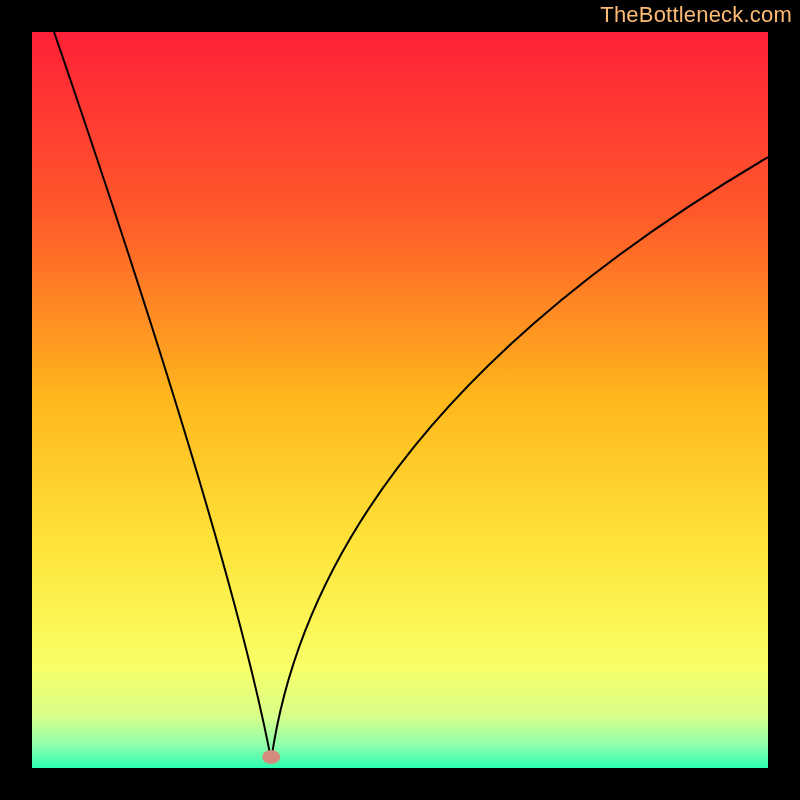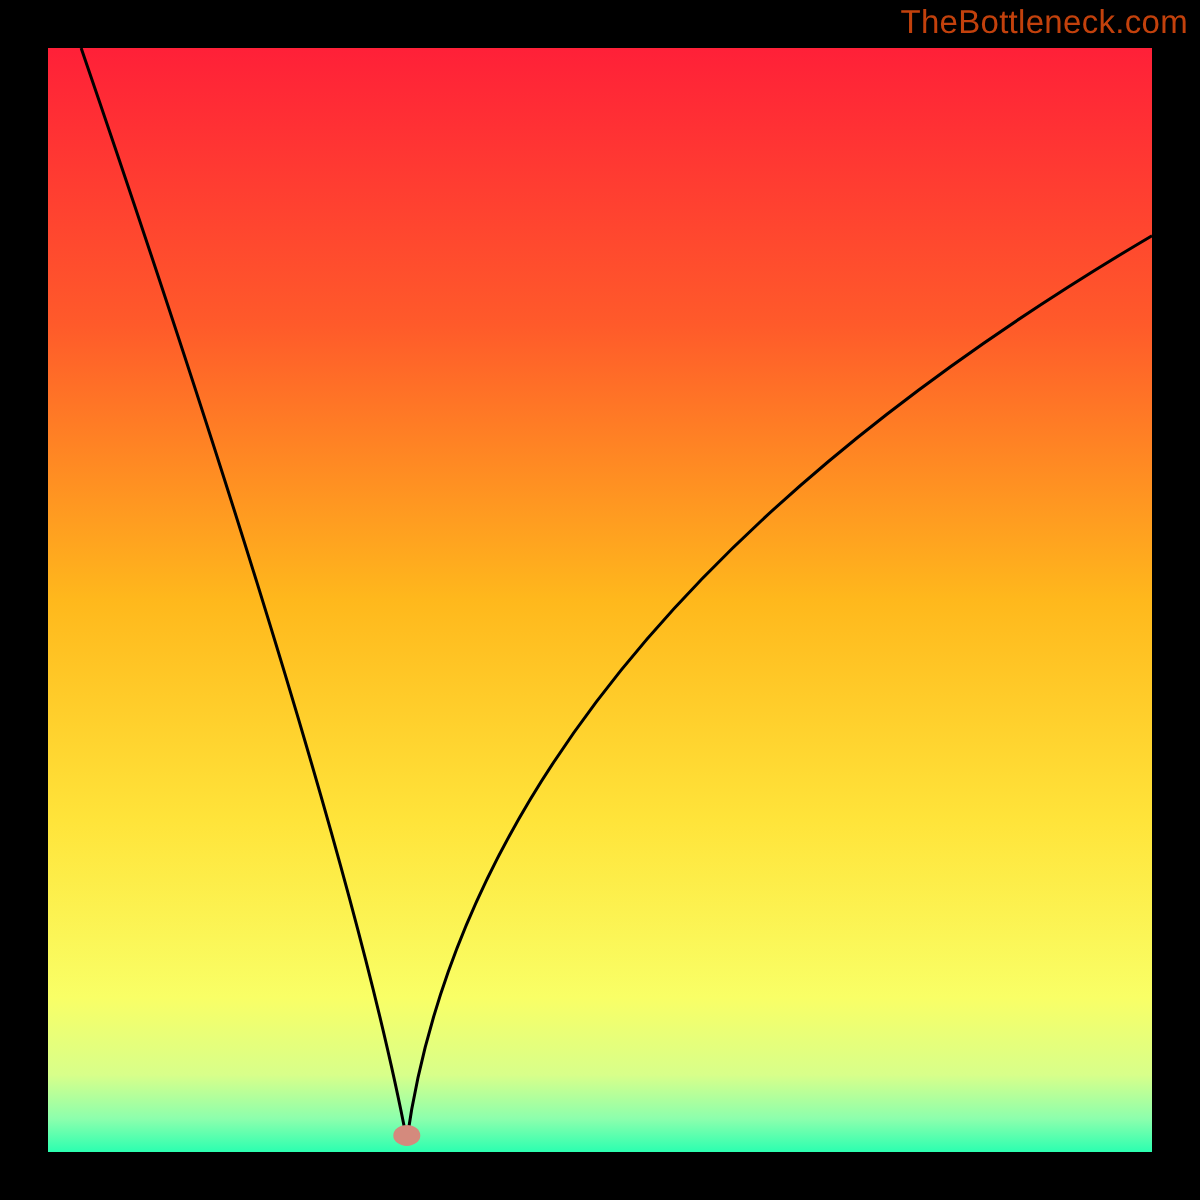--- a/index.html
+++ b/index.html
@@ -19,21 +19,21 @@
   svg {
     display: block;
     position: absolute;
     top: 0;
     left: 0;
   }
   .watermark {
     position: absolute;
     top: 2px;
     right: 8px;
-    color: #c2410c;
+    color: #fdba74;
     font-size: 22px;
     font-weight: 400;
     letter-spacing: 0.2px;
     user-select: none;
   }
 </style>
 </head>
 <body>
 
 <div class="stage">

